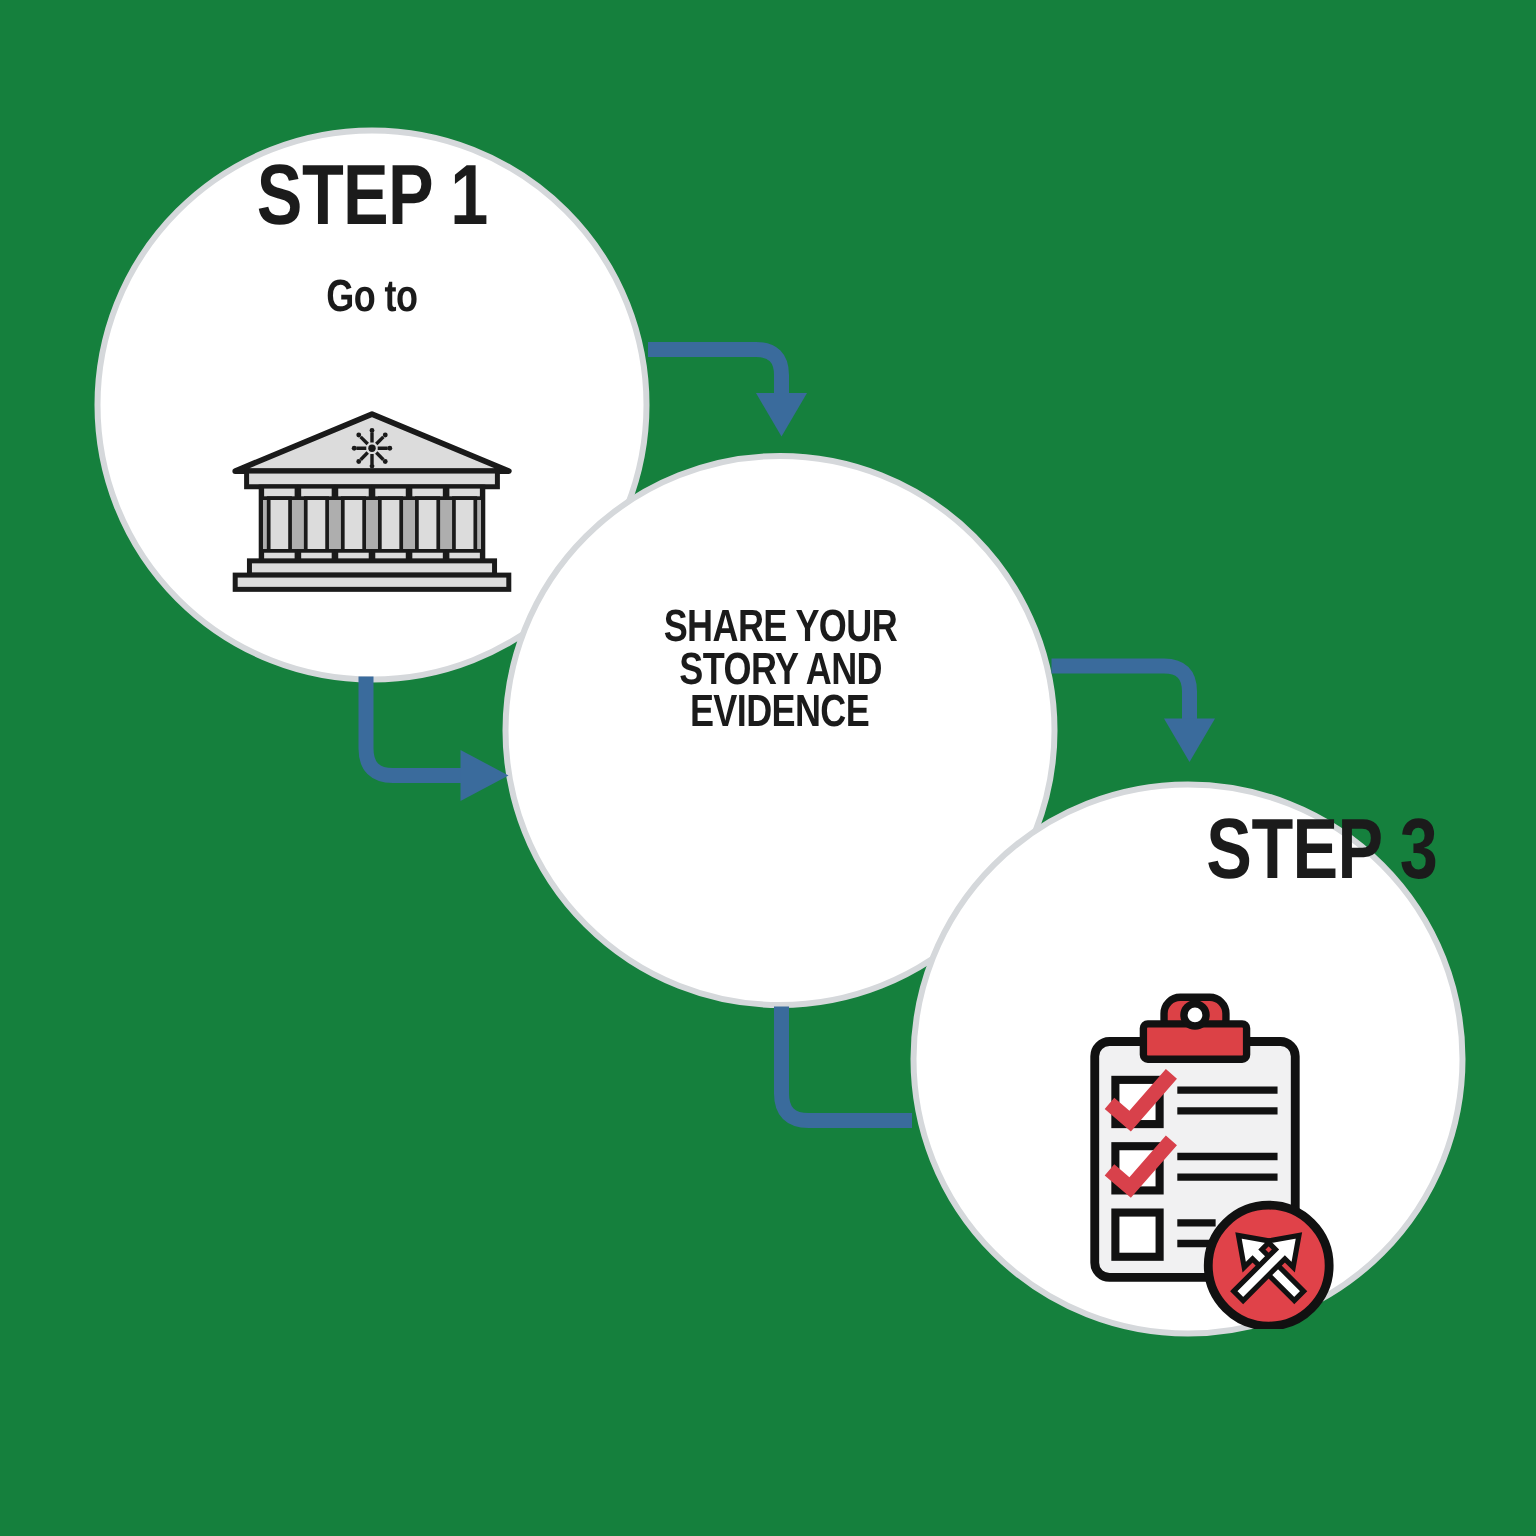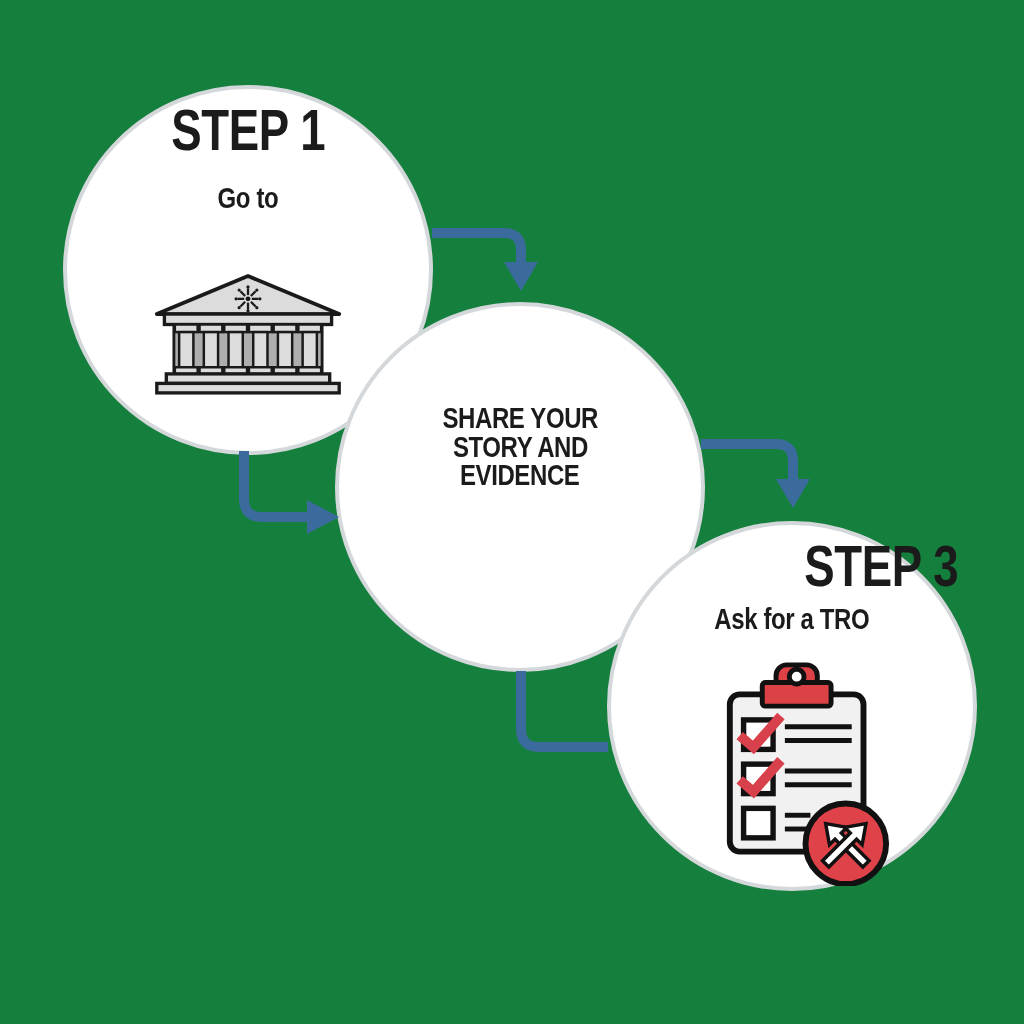--- a/index.html
+++ b/index.html
@@ -102,23 +102,20 @@
 
   <div class="txt step-sub t2-sub">
     <div><span class="cond">SHARE YOUR</span></div>
     <div><span class="cond">STORY AND</span></div>
     <div><span class="cond">EVIDENCE</span></div>
   </div>
 
   <div class="txt step-title t3-title">
     <span class="cond">STEP 3</span>
   </div>
-  <div class="txt step-sub t3-sub">
-    <div><span class="cond">Ask for a TRO</span></div>
-  </div>
 
   <div class="icon icon-courthouse">
     <svg viewBox="0 0 200 130" width="190" height="124">
 
       <polygon points="100,4 196,44 4,44" fill="#dcdcdc" stroke="#1a1a1a" stroke-width="4" stroke-linejoin="round"></polygon>
 
       <g stroke="#1a1a1a" stroke-width="2.4" fill="#1a1a1a">
         <circle cx="100" cy="28" r="2.6" stroke="none"></circle>
         <g>
           <line x1="100" y1="24" x2="100" y2="17"></line>

